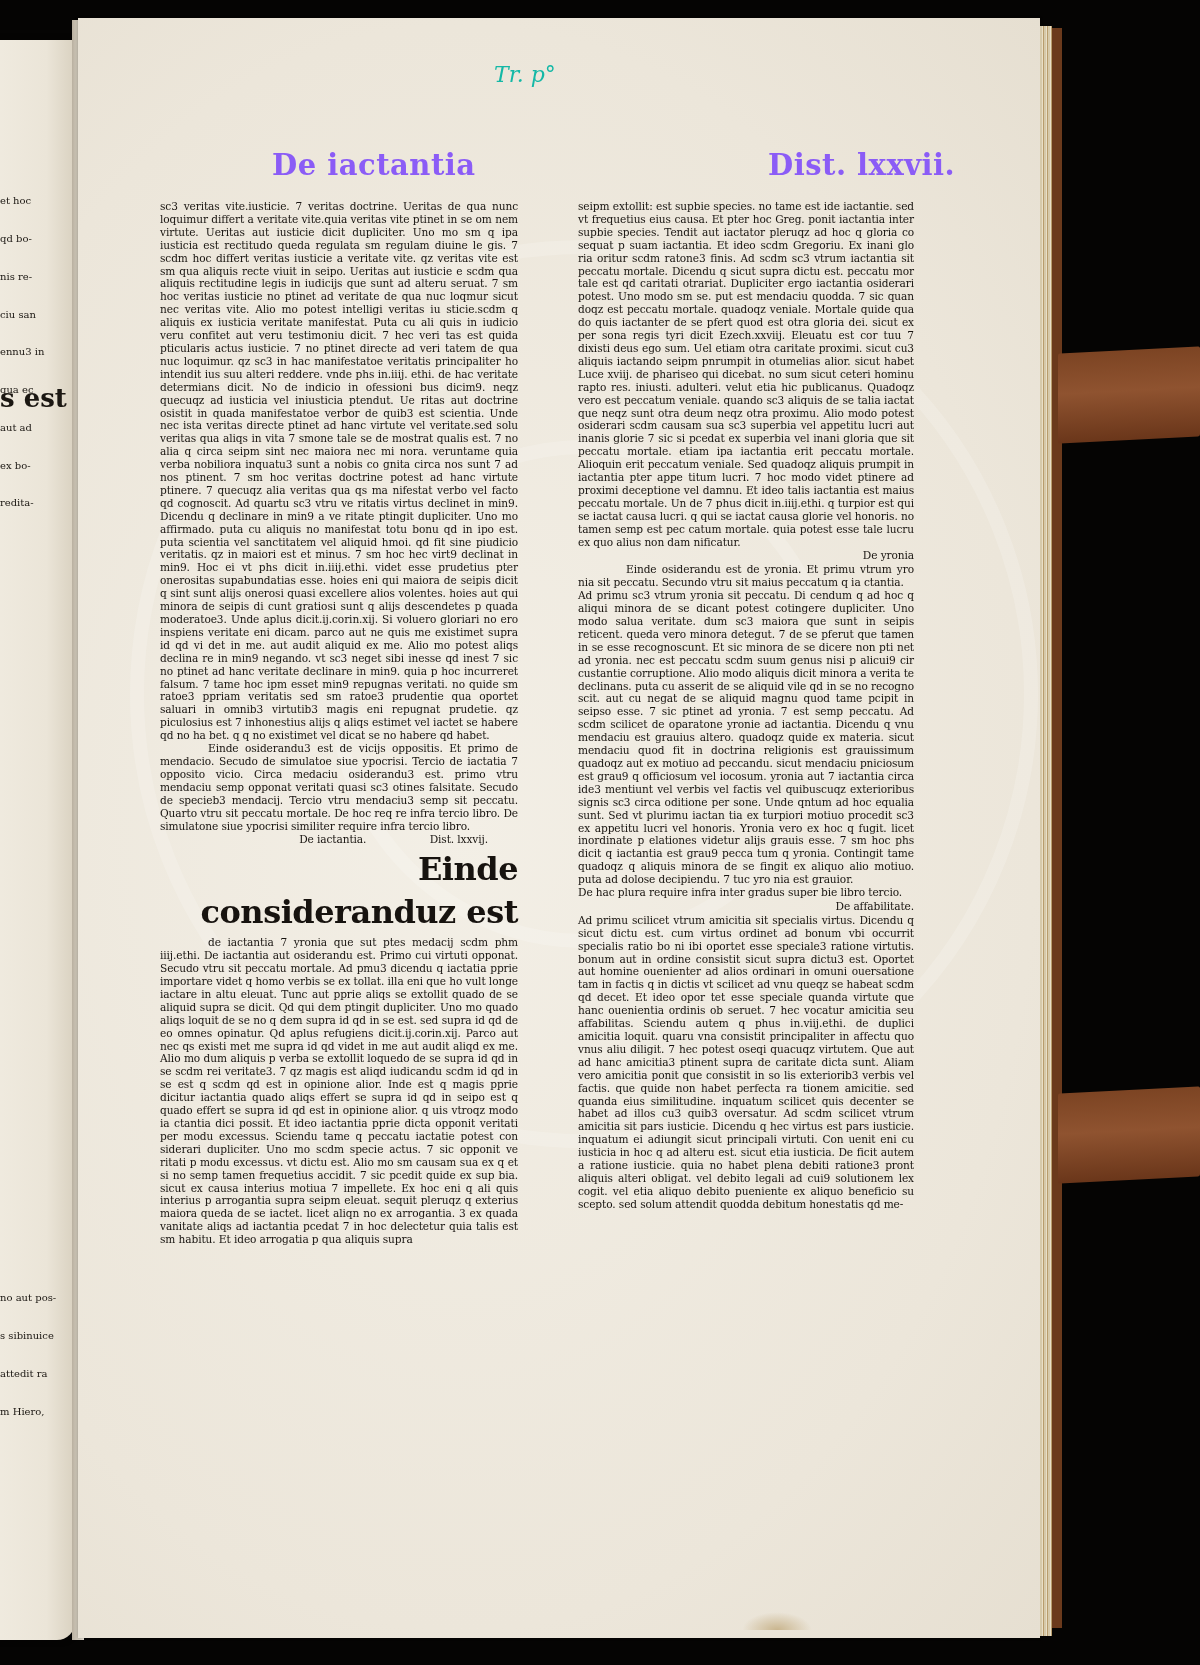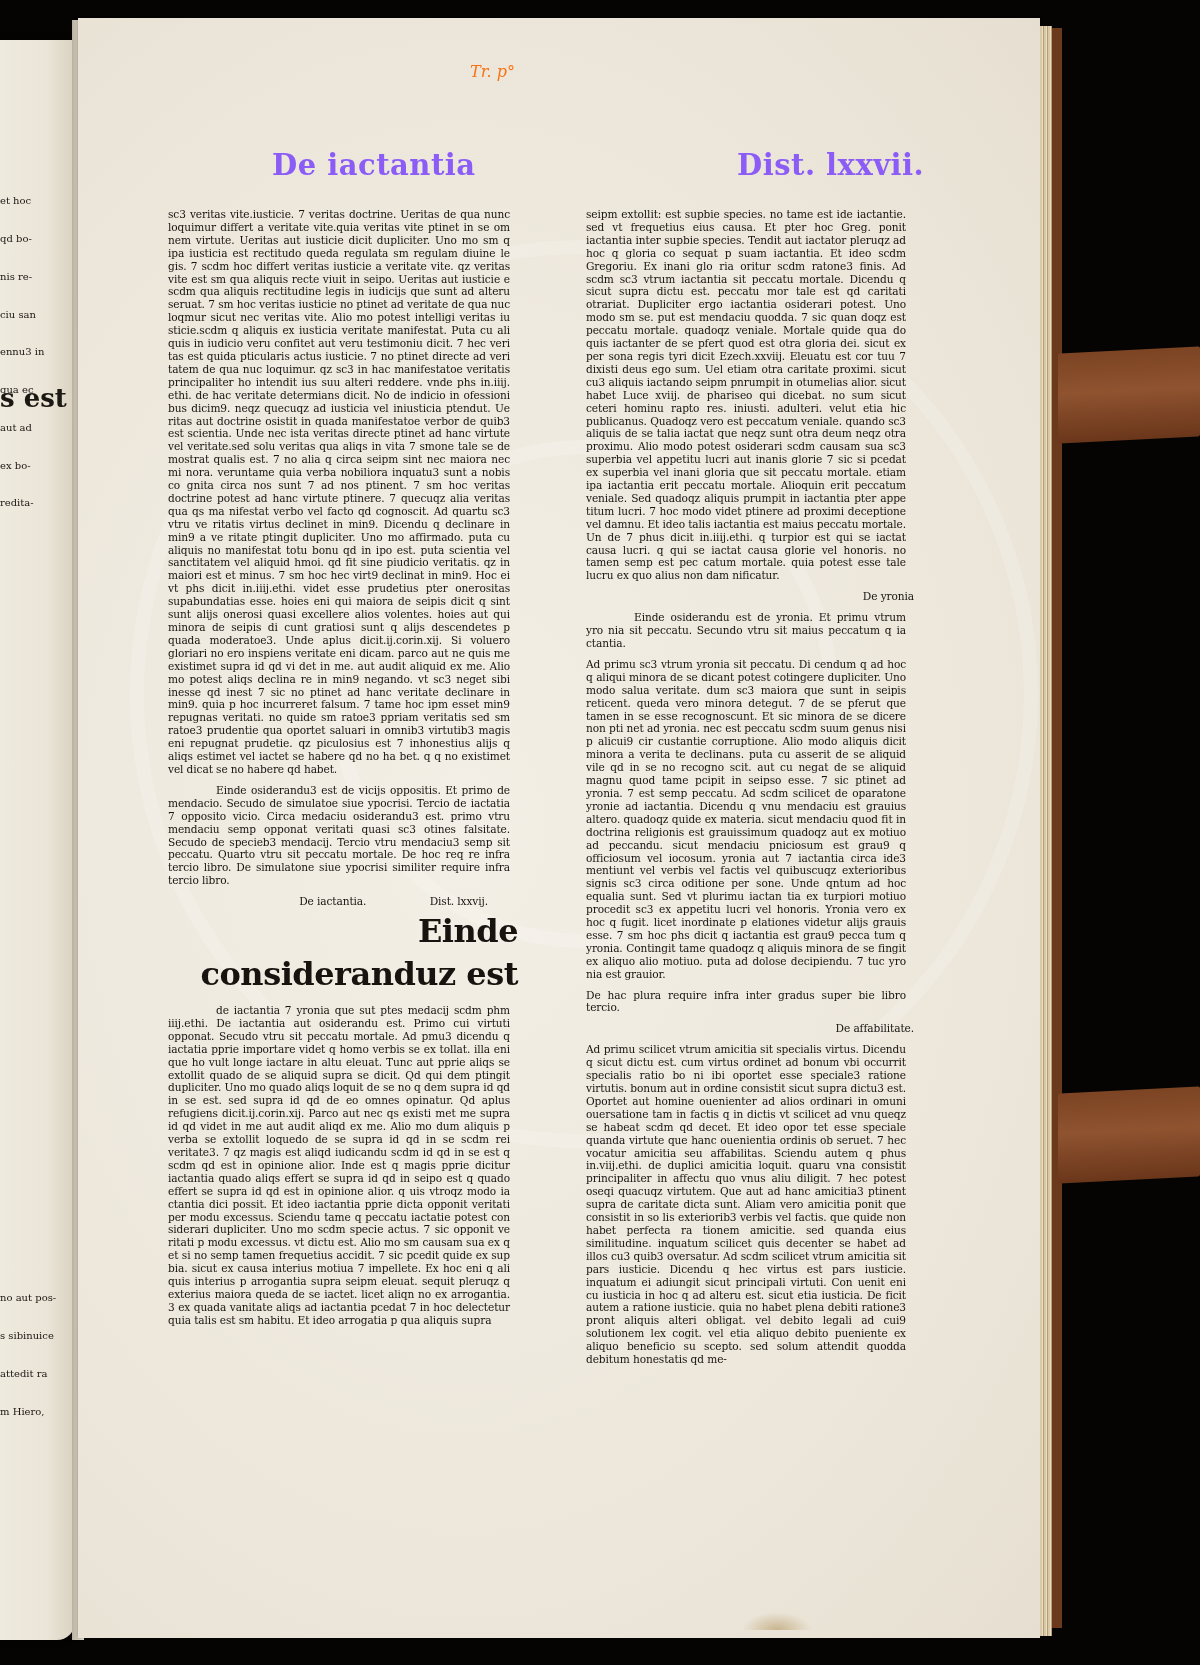--- a/index.html
+++ b/index.html
@@ -50,40 +50,40 @@
     .stain {
       position: absolute; left: 742px; top: 1612px; width: 70px; height: 18px;
       background: radial-gradient(ellipse at 50% 100%, #c9b58e 0%, rgba(201,181,142,0) 70%);
     }
     .watermark-ring {
       position: absolute; border-radius: 50%;
       border: 14px solid rgba(255,255,255,0.18);
       pointer-events: none;
     }
     .ms-note {
-      position: absolute; left: 470px; top: 62px;
+      position: absolute; left: 494px; top: 62px;
       font-family: "DejaVu Serif", serif; font-style: italic;
-      font-size: 16px; color: #f97316;
+      font-size: 22px; color: #14b8a6;
     }
     .running-head {
       position: absolute; top: 148px;
       font-family: "DejaVu Serif", serif; font-weight: bold;
       font-size: 29px; color: #8b5cf6; letter-spacing: 0.5px;
     }
     .rh-left { left: 272px; }
-    .rh-right { left: 737px; }
+    .rh-right { left: 768px; }
     .column {
       position: absolute; top: 200px;
       font-family: "DejaVu Serif", serif;
       font-size: 10.6px; line-height: 12.9px; color: #17130f;
       text-align: justify; letter-spacing: -0.1px;
     }
     .col-left { left: 160px; width: 358px; }
     .col-right { left: 578px; width: 336px; }
-    .column p { margin: 8px; }
+    .column p { margin: 0; }
     .column .indent { text-indent: 48px; }
     .column .subhead {
       text-align: right; margin: 1px 0;
     }
     .column .subhead span { margin: 16px 30px; }
     .column .big-initial {
       font-size: 32px; line-height: 43px; font-weight: bold; text-align: right;
       letter-spacing: -0.5px; margin: 2px 0 2px 40px;
     }
   </style>

